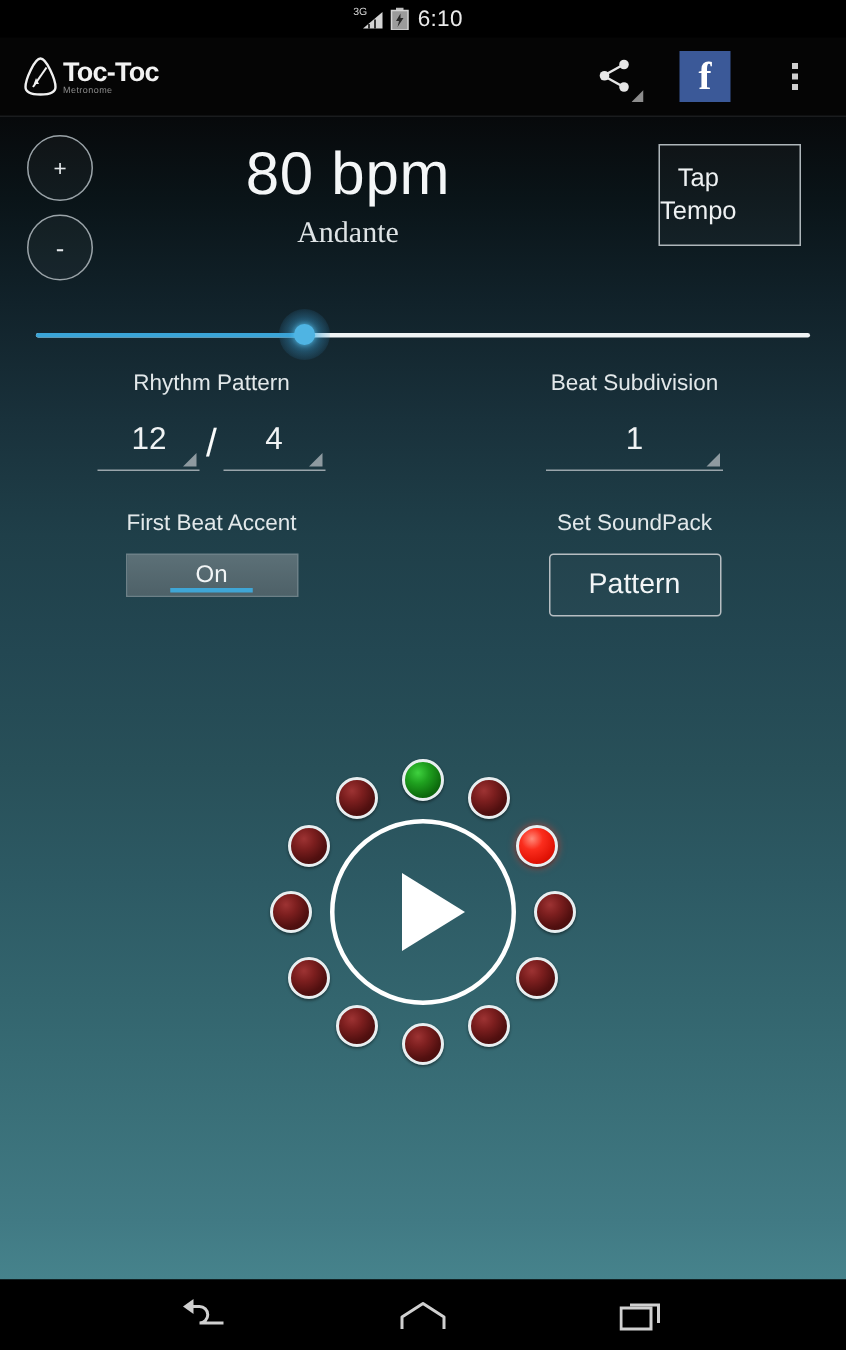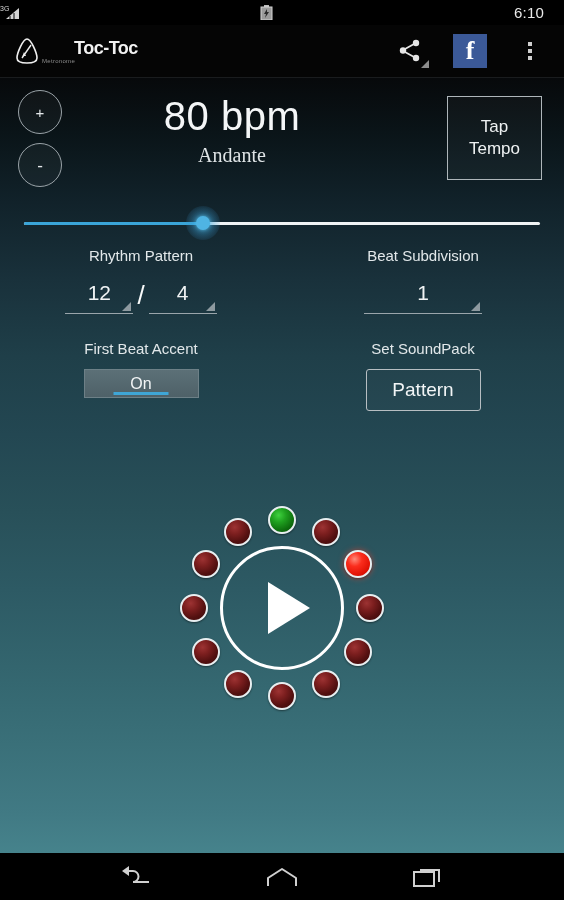--- a/index.html
+++ b/index.html
@@ -14,21 +14,21 @@
     position:relative;
     width:564px; height:900px;
     background:#000;
   }
 
   
   .statusbar {
     position:absolute; top:0; left:0;
     width:564px; height:25px;
     background:#000;
-    display:flex; align-items:center; justify-content:space-between;
+    display:flex; align-items:center; justify-content:center;
     padding-right:20px;
   }
   .sb-signal { position:relative; width:20px; height:16px; margin-right:4px; }
   .sb-3g {
     position:absolute; left:0; top:0;
     font-size:7px; color:#d8d8d8; line-height:7px;
     font-family:"Liberation Sans", sans-serif;
   }
   .sb-bars { position:absolute; right:0; bottom:1px; }
   .sb-batt {
@@ -52,21 +52,20 @@
     margin-left:14px;
   }
   .logo-mark {
     width:26px; height:28px;
     margin-right:2px;
   }
   .logo-text { display:flex; flex-direction:column; line-height:1; }
   .logo-title {
     color:#f2f2f2; font-size:18px; font-weight:bold;
     letter-spacing:-0.5px;
-    margin-left:32px;
   }
   .logo-sub {
     color:#8d8d8d; font-size:6px;
     letter-spacing:0.3px; margin-top:1px;
   }
   .ab-actions {
     margin-left:auto;
     display:flex; align-items:center;
     gap:20px; padding-right:14px;
   }
@@ -130,26 +129,26 @@
     text-align:center;
   }
   .bpm {
     color:#f4f6f7; font-size:40px; font-weight:normal;
     letter-spacing:0.5px; line-height:52px;
   }
   .tempo-name {
     color:#dfe4e6; font-size:20px; line-height:26px;font-family:Liberation Serif, serif;
   }
   .tap-tempo {
-    position:absolute; right:22px; top:6px;
-    width:95px; height:84px;
+    position:absolute; right:30px; top:6px;
+    width:95px; height:68px;
     border:1px solid #aeb6ba;
     background:rgba(255,255,255,0.03);
     color:#eef1f2; font-size:17px; line-height:22px;
-    display:flex; align-items:center; justify-content:center;
+    display:flex; align-items:center; justify-content:flex-start;
     text-align:center;
   }
 
   
   .slider-wrap {
     position:absolute; top:130px; left:0;
     width:564px; height:30px;
   }
   .slider-track {
     position:absolute; left:24px; top:14px;

